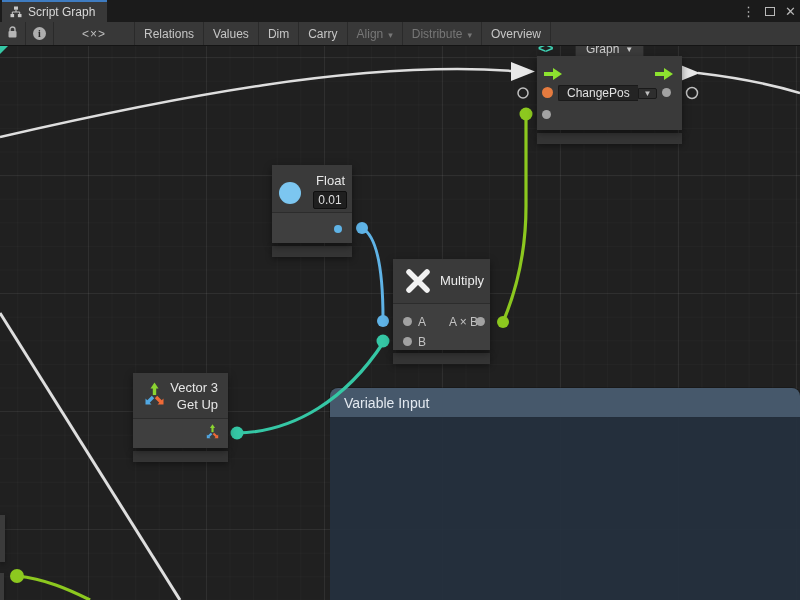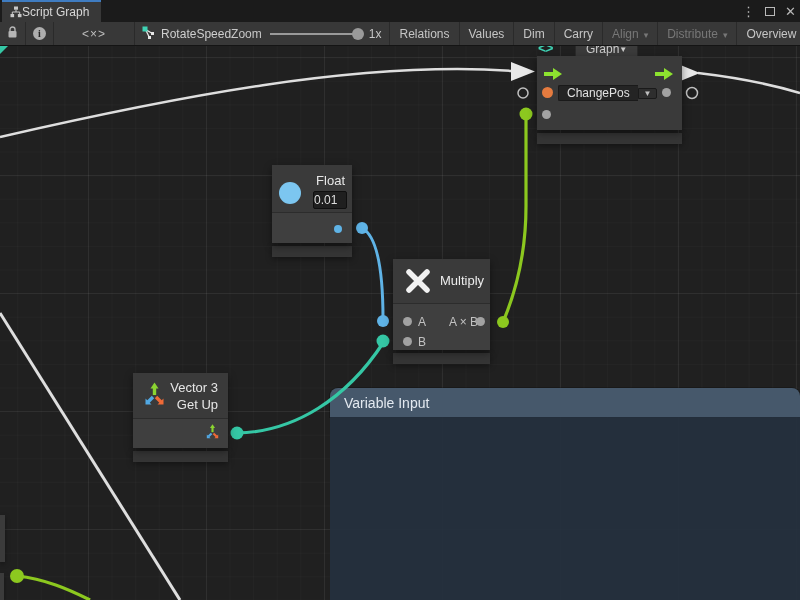--- a/index.html
+++ b/index.html
@@ -1,21 +1,21 @@
 <!DOCTYPE html>
 <html><head>
 <meta charset="utf-8">
 <style>
   * { margin:0; padding:0; box-sizing:border-box; }
   html,body { width:800px; height:600px; overflow:hidden; background:#1e1e1e;
     font-family:"Liberation Sans", sans-serif; -webkit-font-smoothing:antialiased; }
 
   
   .tabbar { height:22px; background:#1b1b1b; display:flex; align-items:stretch; position:relative; }
-  .tab { margin-left:2px; display:flex; align-items:center; padding:0 12px 0 8px;
+  .tab { margin-left:2px; display:flex; align-items:center; gap:6px; padding:0 12px 0 8px;
     background:#383838; border-top:2px solid #3f7cc1; color:#d8d8d8; font-size:12px; }
   .tab-icon svg { display:block; }
   .win-controls { position:absolute; right:4px; top:0; height:22px; display:flex; align-items:center; gap:10px;
     color:#b9b9b9; font-size:13px; }
   .win-controls .glyph { cursor:default; line-height:1; }
   .maxbox { width:10px; height:9px; border:1.5px solid #b9b9b9; display:inline-block; }
 
   
   .toolbar { height:24px; background:#383838; display:flex; align-items:stretch;
     border-bottom:1px solid #141414; font-size:12px; color:#c6c6c6; position:relative; overflow:hidden; }
@@ -63,31 +63,31 @@
   .unit-node .node-main { width:145px; height:74px; }
   .unit-node .node-footer { width:145px; }
   .flow-arrow { position:absolute; }
   .vfield { position:absolute; display:flex; align-items:center; height:20px; }
   .vfield .vtext { background:#242424; border:1px solid #1a1a1a; border-right:none; border-radius:2px 0 0 2px;
     color:#e0e0e0; font-size:12px; display:flex; align-items:center; padding:0 8px; width:80px; }
   .vfield .vbtn { background:#2e2e2e; border:1px solid #1a1a1a; border-radius:0 2px 2px 0; width:19px;
     color:#c0c0c0; font-size:8px; display:flex; align-items:center; justify-content:center; }
   .graph-pill { position:absolute; left:575px; top:-9px; height:24px; background:#3b3b3b;
     border:1px solid #2a2a2a; border-radius:3px; color:#cccccc; font-size:12px;
-    display:flex; align-items:center; padding:0 10px; }
+    display:flex; align-items:center; gap:6px; padding:0 10px; }
   .embed-glyph { position:absolute; left:538px; top:-6px; color:#3fd2b4; font-weight:bold; font-size:14px; letter-spacing:-1px; }
 
   
   .float-node .node-head { width:80px; height:47px; }
   .float-node .node-ports { width:80px; height:31px; }
   .float-node .node-footer { width:80px; }
   .float-circle { position:absolute; left:7px; top:17px; width:22px; height:22px; border-radius:50%; background:#7cc6f0; }
   .float-title { position:absolute; right:7px; top:8px; font-size:13px; color:#e6e6e6; }
   .float-field { position:absolute; right:5px; top:26px; width:34px; height:18px; background:#1f1f1f;
-    border:1px solid #0f0f0f; border-radius:2px; color:#dedede; font-size:12px; line-height:16px; }
+    border:1px solid #0f0f0f; border-radius:2px; color:#dedede; font-size:12px; text-align:center; line-height:16px; }
 
   
   .mul-node .node-head { width:97px; height:44px; }
   .mul-node .node-ports { width:97px; height:47px; }
   .mul-node .node-footer { width:97px; }
   .mul-title { position:absolute; left:47px; top:14px; font-size:13px; color:#ececec; }
 
   
   .vec-node .node-head { width:95px; height:45px; }
   .vec-node .node-ports { width:95px; height:30px; }
@@ -136,36 +136,20 @@
       </svg>
     </span>
   </div>
   <div class="tb-btn icon-btn">
     <span class="info-circle">i</span>
   </div>
   <div class="tb-btn wide">
     <span class="code-glyph">&lt;×&gt;</span>
   </div>
 
-  <div class="graph-zone">
-    <span>
-      <svg width="15" height="15" viewBox="0 0 15 15">
-        <path d="M4.5 4.5 L11 8.2 M4.5 4.5 L8.2 12" stroke="#e6e6e6" stroke-width="1.3"></path>
-        <rect x="1.5" y="1.5" width="5" height="5" fill="#3fd2b4"></rect>
-        <rect x="10" y="7" width="3" height="3" fill="#e6e6e6"></rect>
-        <rect x="7" y="11" width="3" height="3" fill="#e6e6e6"></rect>
-      </svg>
-    </span>
-    <span class="gname">RotateSpeed</span>
-    <span class="zoom-lbl">Zoom</span>
-    <span class="zoom-track">
-      <span class="zoom-knob"></span>
-    </span>
-    <span class="zoom-val">1x</span>
-  </div>
 
   <div class="tb-btn">Relations</div>
   <div class="tb-btn">Values</div>
   <div class="tb-btn">Dim</div>
   <div class="tb-btn">Carry</div>
   <div class="tb-btn disabled">
     <span>Align</span>
     <span class="tb-caret">▾</span>
   </div>
   <div class="tb-btn disabled">

